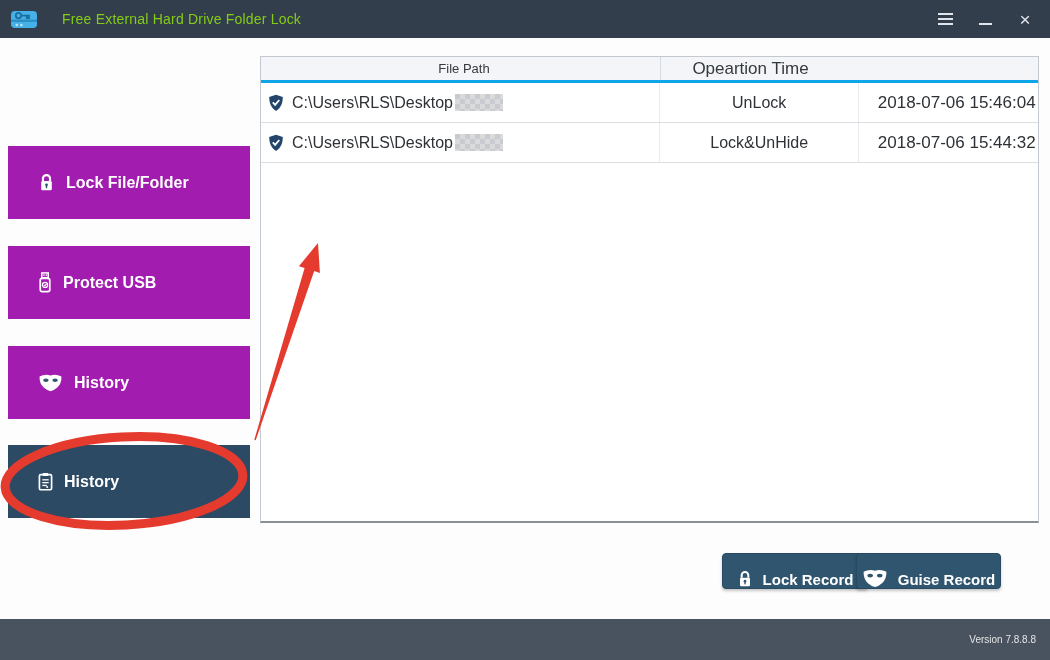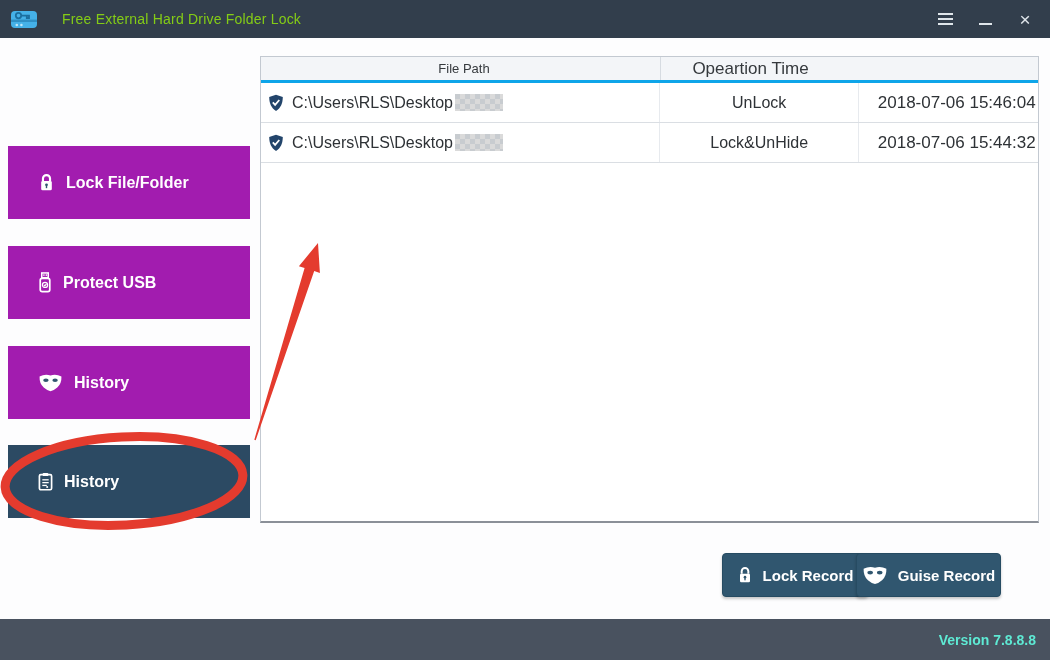--- a/index.html
+++ b/index.html
@@ -37,31 +37,31 @@
   .td:last-child{border-right:none;padding-left:16px;}
   .c-path{width:400px;justify-content:flex-start;padding-left:7px;}
   .c-type{width:200px;justify-content:center;}
   .c-time{width:179px;justify-content:center;font-size:17px;}
   .path-text{margin-left:8px;}
   .mosaic{display:inline-block;width:48px;height:17px;margin-left:2px;vertical-align:middle;
     background:repeating-conic-gradient(#dadada 0% 25%,#c8ccd0 0% 50%) 0 0/10px 10px;
     filter:blur(.4px);}
 
   
-  .action-btn{position:absolute;top:553px;height:44px;background:#30566f;border:1px solid #264b62;
-    border-radius:4px;display:flex;align-items:center;justify-content:center;cursor:pointer;
+  .action-btn{position:absolute;top:553px;height:36px;background:#30566f;border:1px solid #264b62;
+    border-radius:4px;display:flex;align-items:flex-end;justify-content:center;cursor:pointer;
     box-shadow:0 2px 3px rgba(0,0,0,.22);}
   .action-btn .lbl{color:#fff;font-size:15px;font-weight:bold;margin-left:10px;}
   #lock-record{left:722px;width:146px;}
   #guise-record{left:856px;width:145px;}
 
   
   .footer{position:absolute;left:0;top:619px;width:1050px;height:41px;background:#49525f;
     display:flex;align-items:center;justify-content:flex-end;padding-right:14px;}
-  .footer .version{color:#5eead4;font-size:14px;font-weight:bold;}
+  .footer .version{color:#e5e5e5;font-size:10px;}
 
   
   .overlay{position:absolute;left:0;top:0;width:1050px;height:660px;pointer-events:none;z-index:50;}
 </style>
 </head>
 <body>
 
 <div id="app">
 
   <div class="titlebar">

